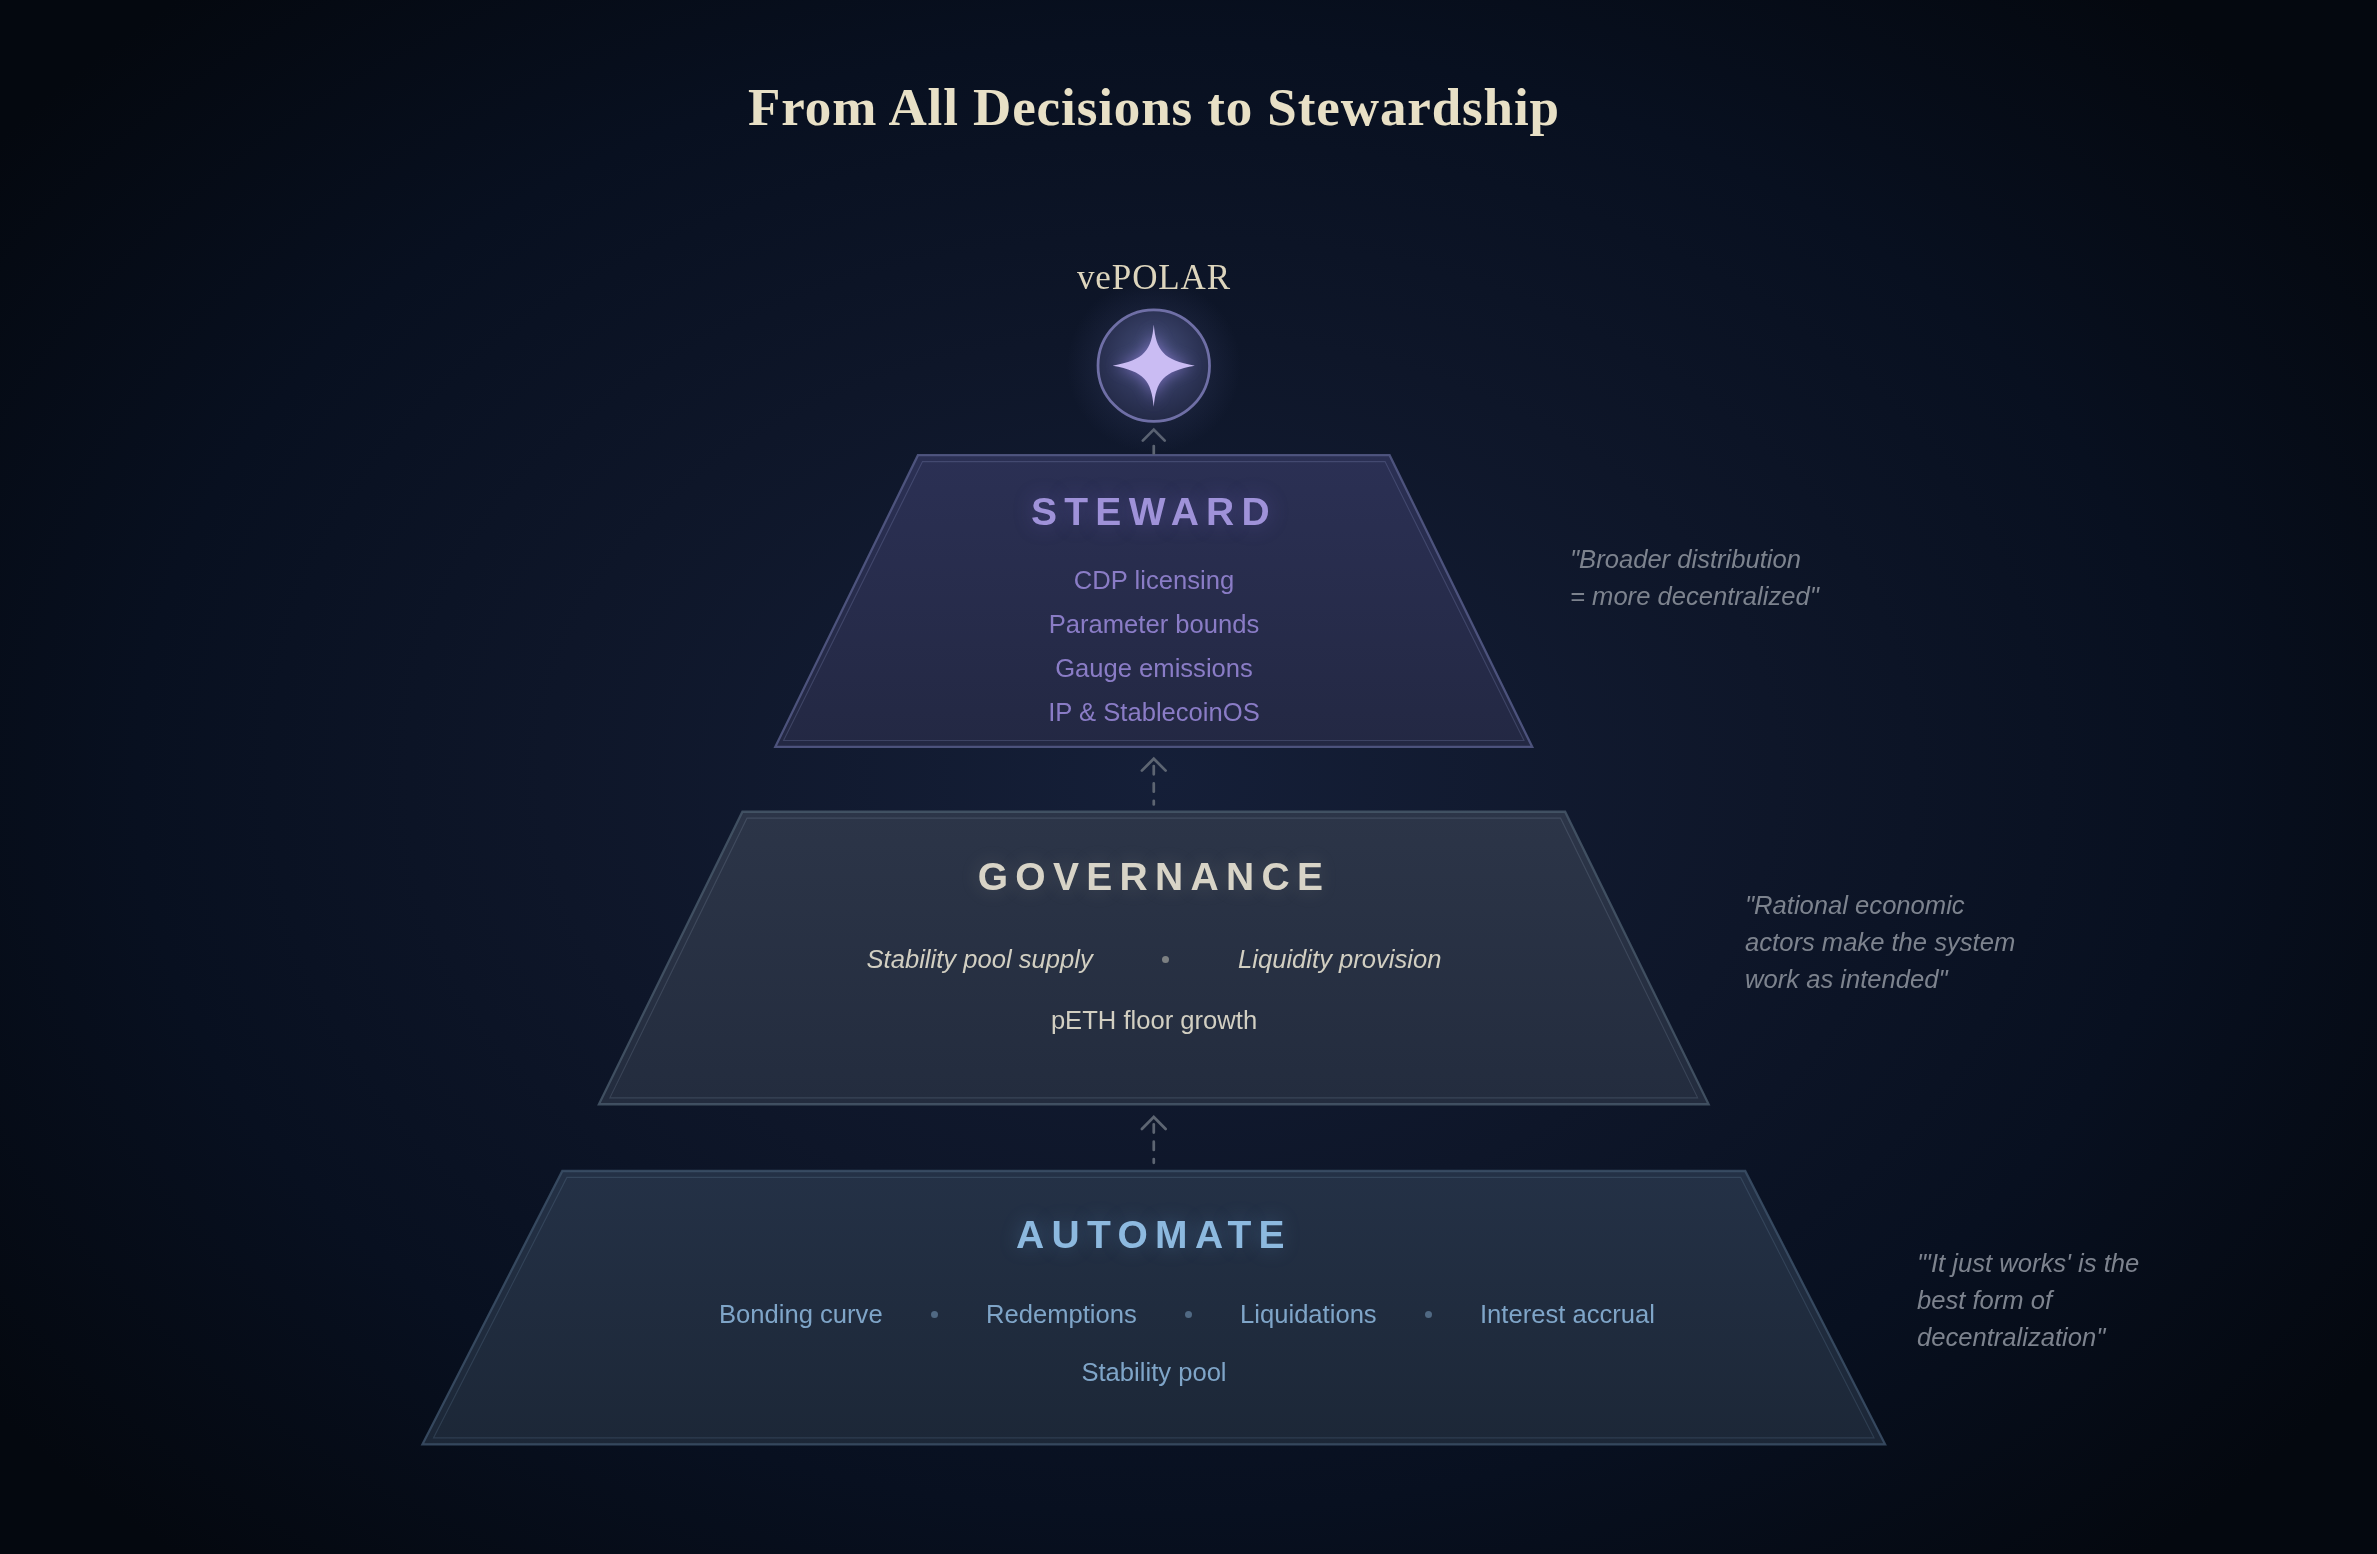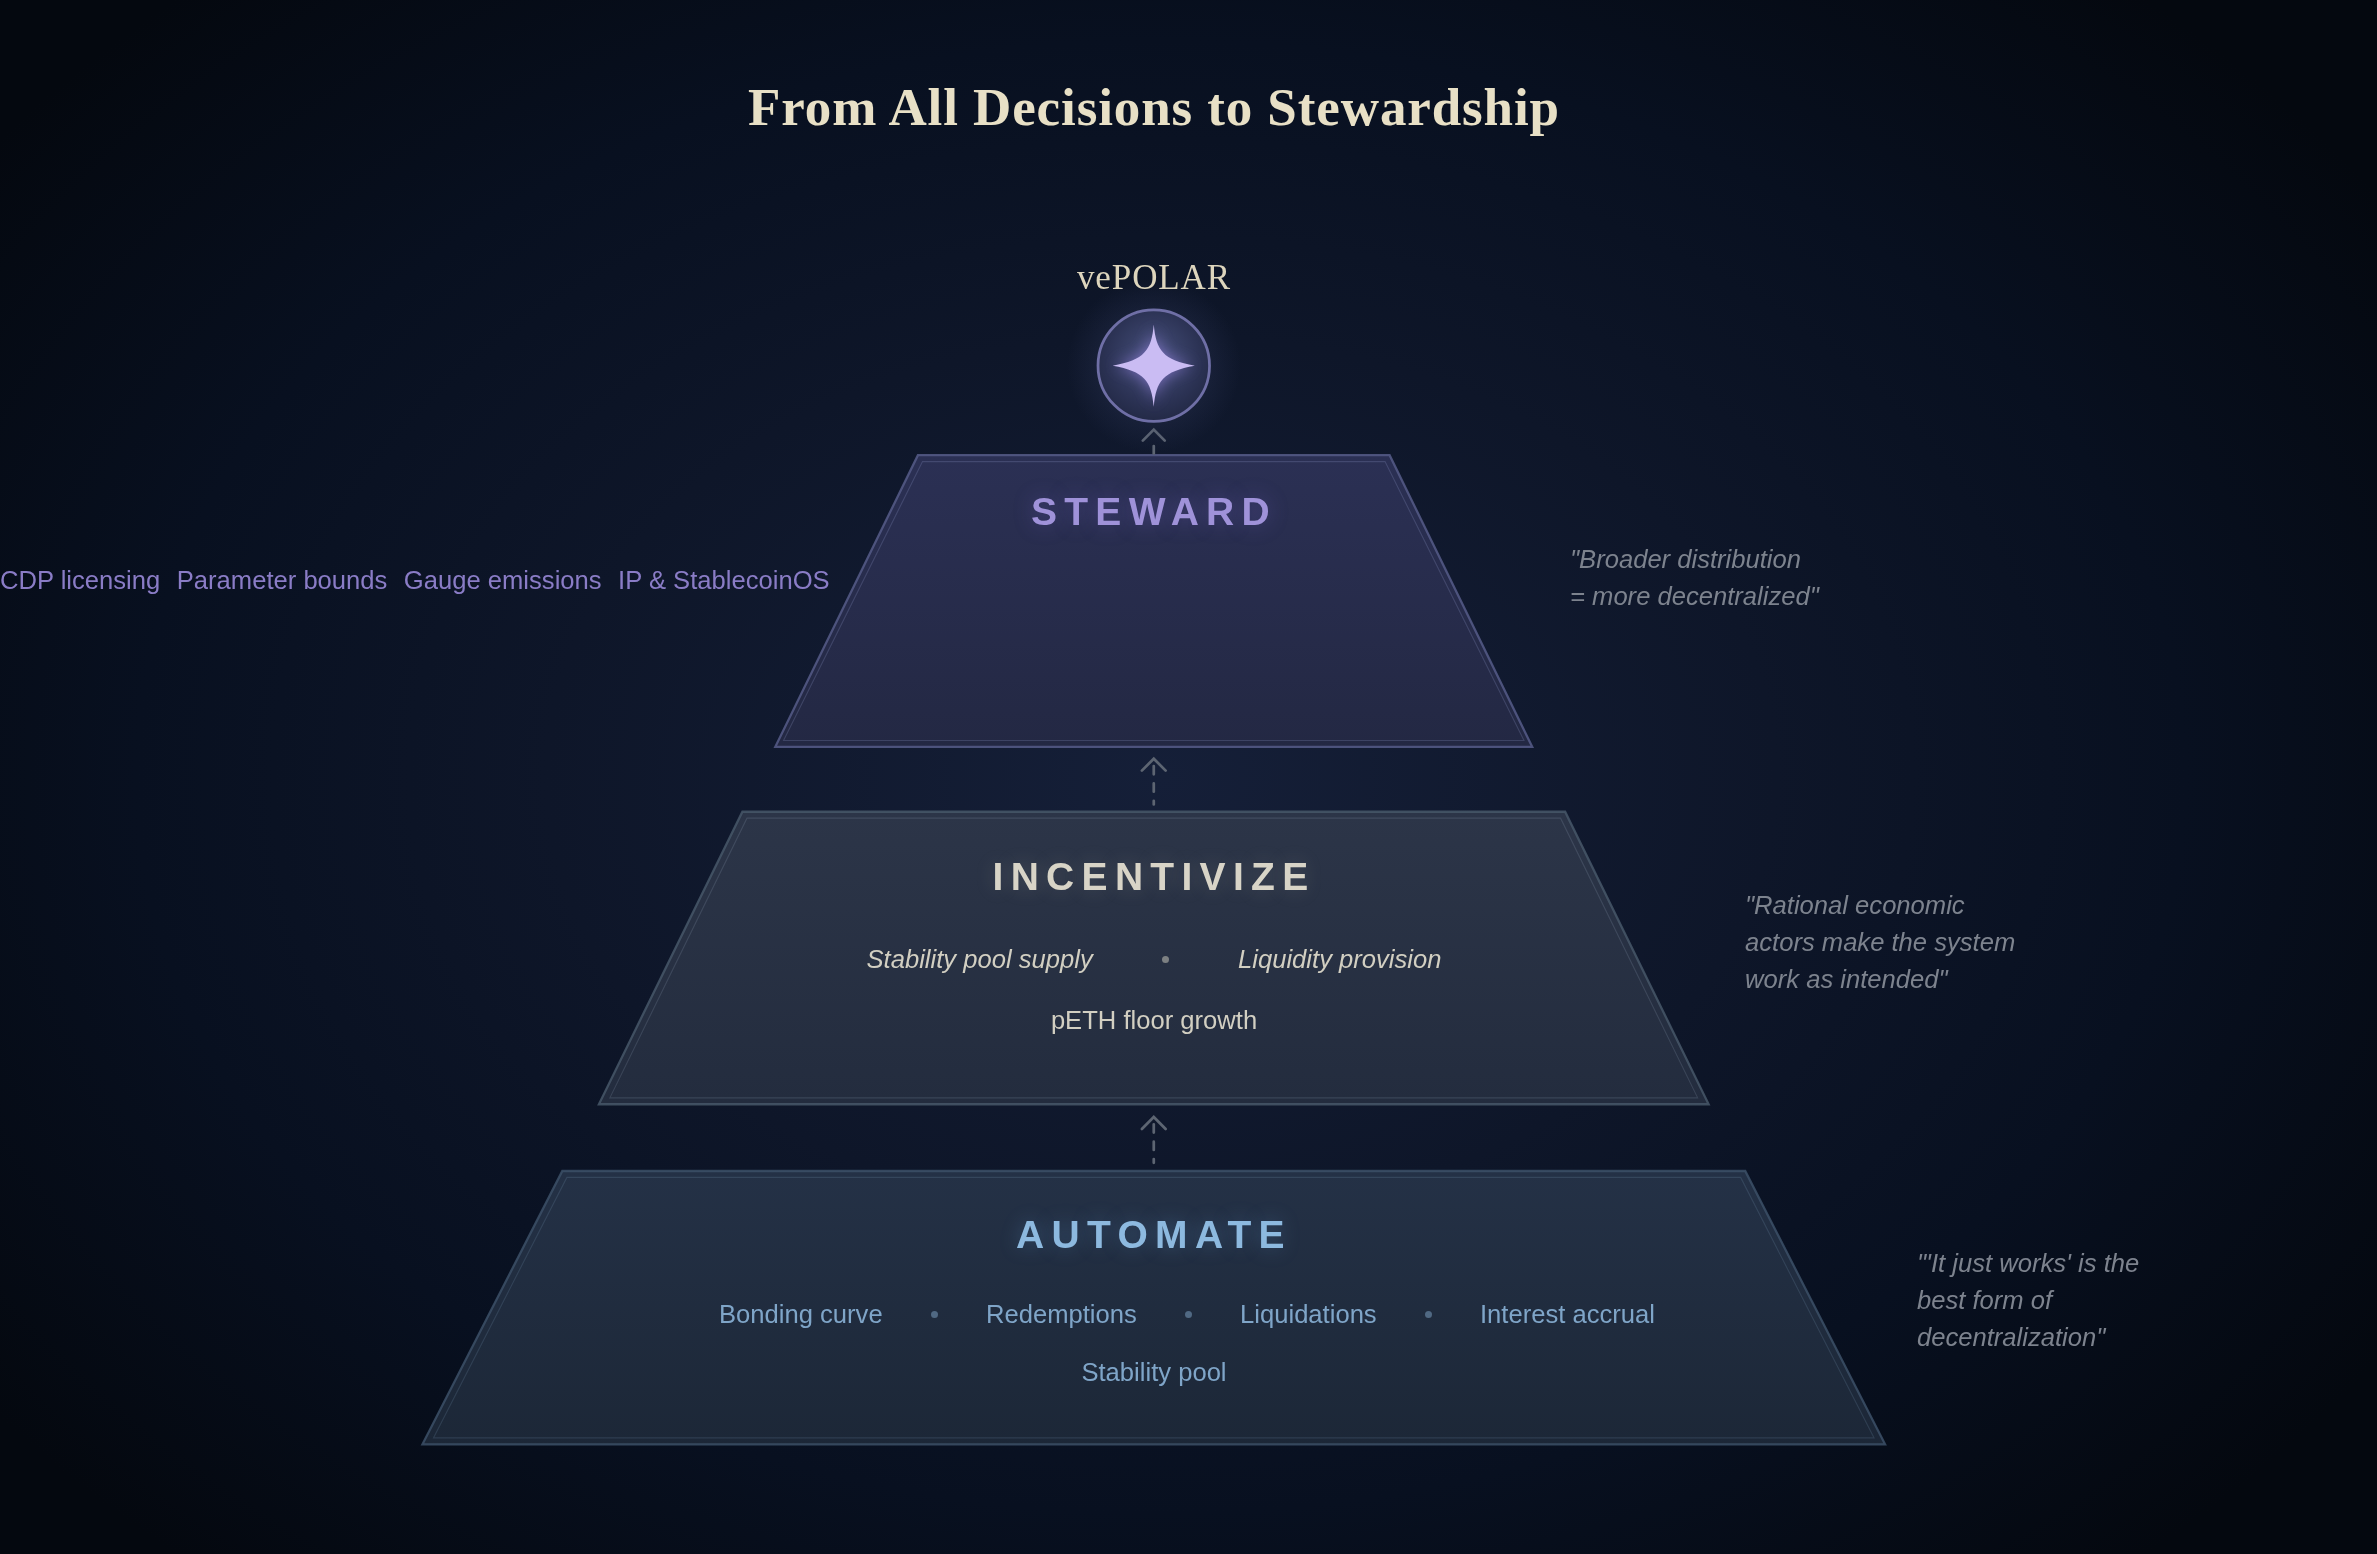--- a/index.html
+++ b/index.html
@@ -49,21 +49,21 @@
     font-size: 39px; font-weight: 700;
     letter-spacing: 7.3px;
   }
   .heading-steward    { top: 490px; color: #9f92d9; text-shadow: 0 0 20px rgba(130,110,220,.35); }
   .heading-incentivize{ top: 855px; color: #d8d4c7; text-shadow: 0 0 20px rgba(220,215,190,.18); }
   .heading-automate   { top: 1213px; color: #8db9df; text-shadow: 0 0 20px rgba(110,170,230,.3); }
 
   .item { font-size: 25.6px; line-height: 27.4px; white-space: nowrap; }
   .steward-items {
     left: 0; top: 567px; width: 2308px;
-    display: flex; flex-direction: row; align-items: center; gap: 16.5px;
+    display: flex; flex-direction: column; align-items: center; gap: 16.5px;
     color: #8a7cc6;
   }
   .row { left: 0; width: 2308px; display: flex; justify-content: center; align-items: center; }
   .row-incentivize-1 { top: 946px; gap: 69px; color: #d2cfc2; font-style: italic; }
   .row-incentivize-2 { top: 1007px; color: #d2cfc2; }
   .row-automate-1 { top: 1301px; gap: 48px; color: #7fa5c8; padding-left: 33px; }
   .row-automate-2 { top: 1359px; color: #7fa5c8; }
   .dot {
     width: 7.3px; height: 7.3px; border-radius: 50%;
     background: currentColor; opacity: .5; flex: 0 0 auto;
@@ -158,21 +158,21 @@
   <div class="abs apex-label">vePOLAR</div>
 
   <div class="abs layer-heading heading-steward">STEWARD</div>
   <div class="abs steward-items">
     <div class="item">CDP licensing</div>
     <div class="item">Parameter bounds</div>
     <div class="item">Gauge emissions</div>
     <div class="item">IP &amp; StablecoinOS</div>
   </div>
 
-  <div class="abs layer-heading heading-incentivize">INCENTIVIZE</div>
+  <div class="abs layer-heading heading-incentivize">GOVERNANCE</div>
   <div class="abs row row-incentivize-1">
     <div class="item">Stability pool supply</div>
     <div class="dot"></div>
     <div class="item">Liquidity provision</div>
   </div>
   <div class="abs row row-incentivize-2">
     <div class="item">pETH floor growth</div>
   </div>
 
   <div class="abs layer-heading heading-automate">AUTOMATE</div>

